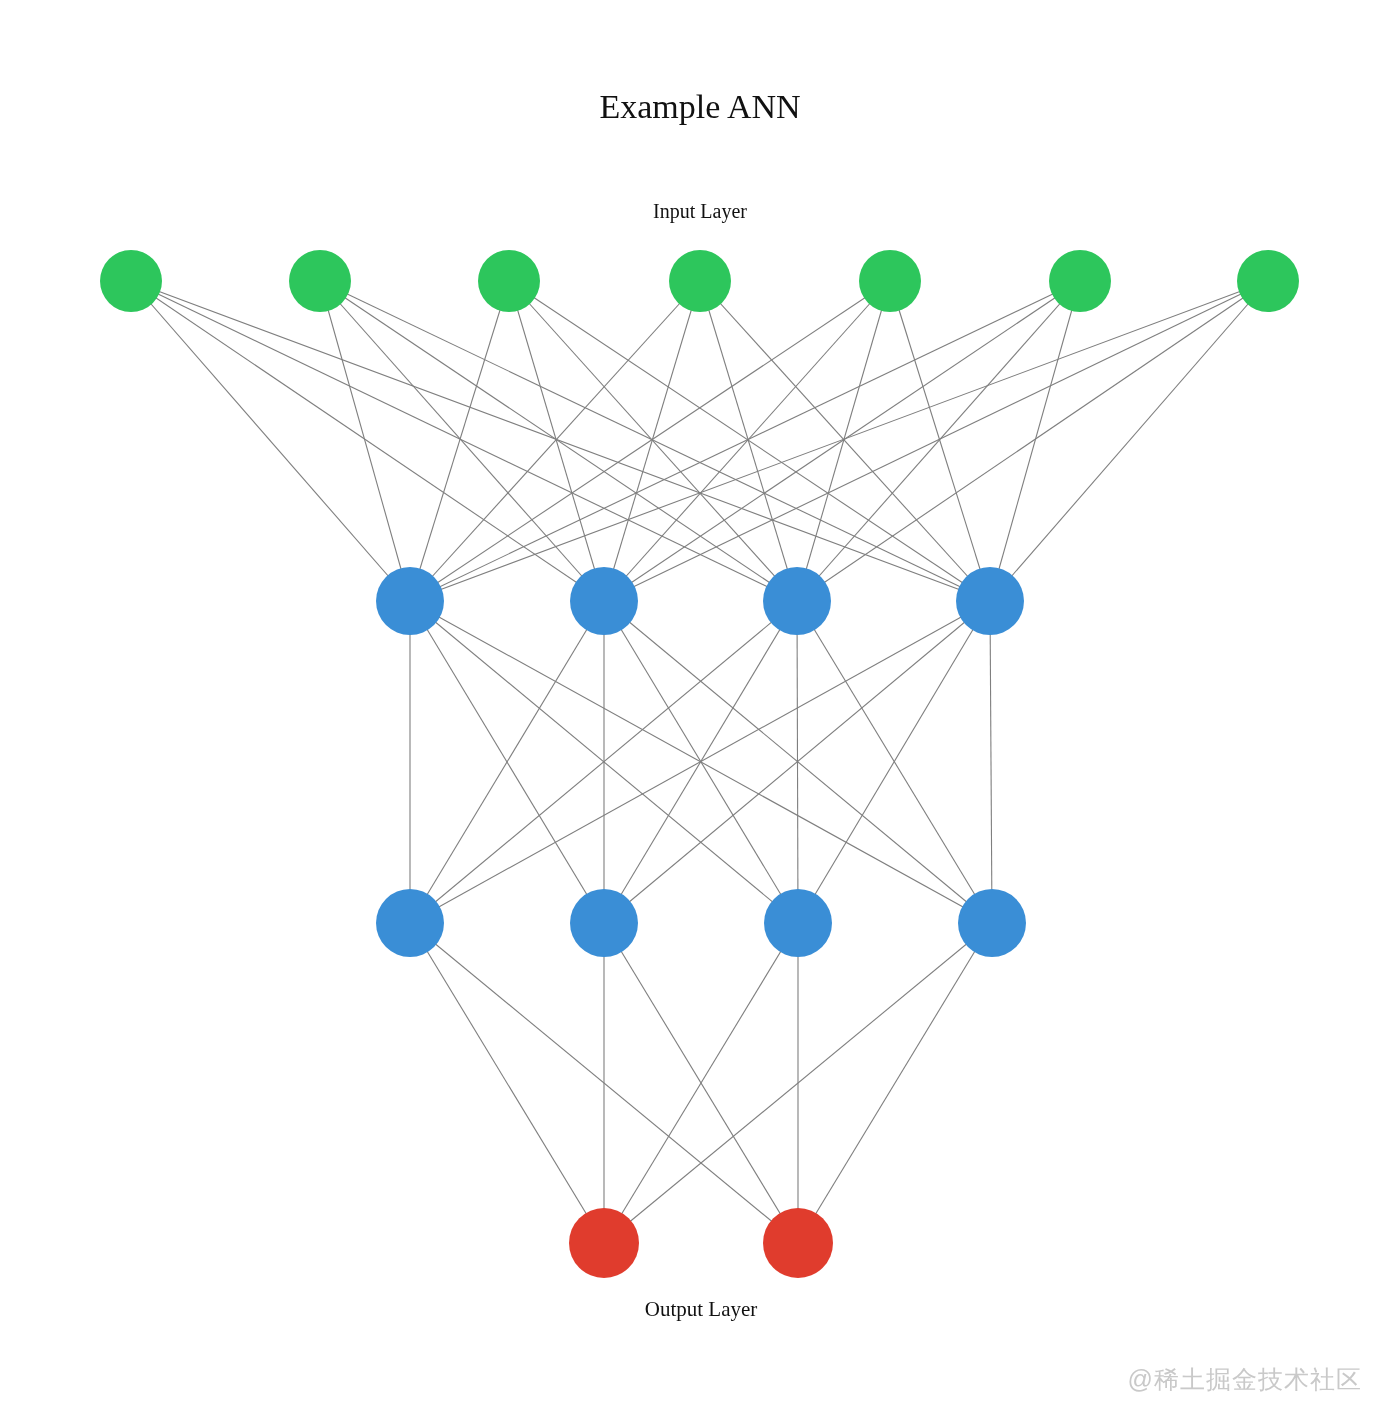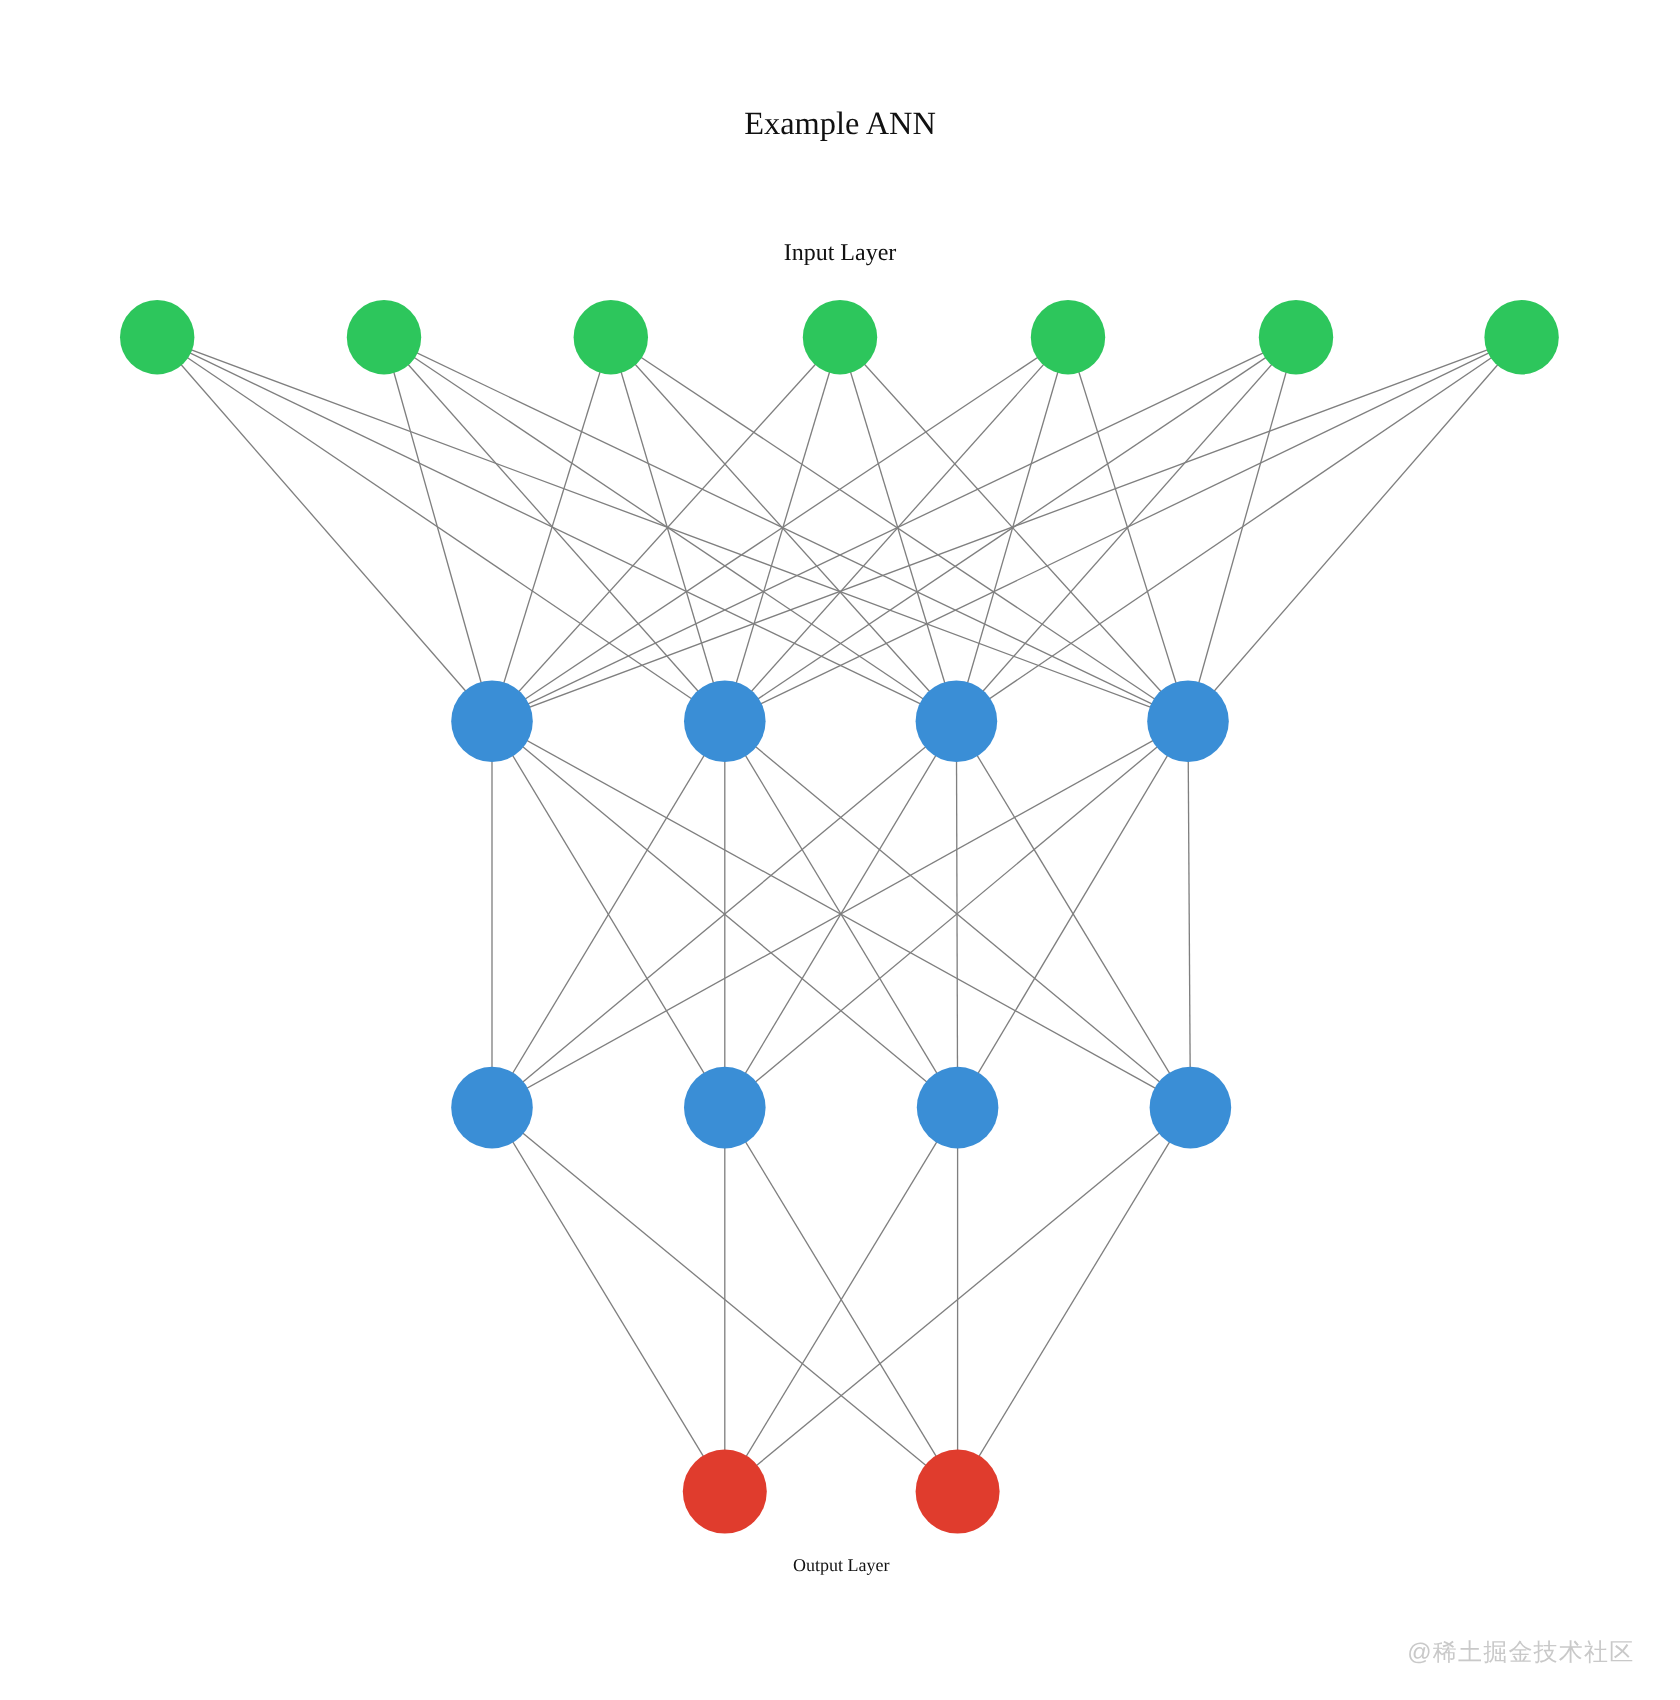--- a/index.html
+++ b/index.html
@@ -26,39 +26,39 @@
   .diagram-label {
     position: absolute;
     color: #111111;
     white-space: nowrap;
     font-family: "Liberation Serif", serif;
   }
   .title {
     top: 88px;
     left: 50%;
     transform: translateX(-50%);
-    font-size: 27px;
+    font-size: 34px;
   }
   .input-label {
     top: 200px;
     left: 50%;
     transform: translateX(-50%);
     font-size: 20px;
   }
   .output-label {
     top: 1297px;
     left: 701px;
     transform: translateX(-50%);
-    font-size: 15px;
+    font-size: 21px;
   }
   .watermark {
     position: absolute;
     top: 1363px;
     right: 38px;
-    font-size: 20px;
+    font-size: 25px;
     color: #c9c9c9;
     font-family: "Liberation Sans", sans-serif;
     letter-spacing: 1px;
   }
 </style>
 </head>
 <body>
 
 <div class="stage">
   <svg class="network" width="1400" height="1417" viewBox="0 0 1400 1417" xmlns="http://www.w3.org/2000/svg">

